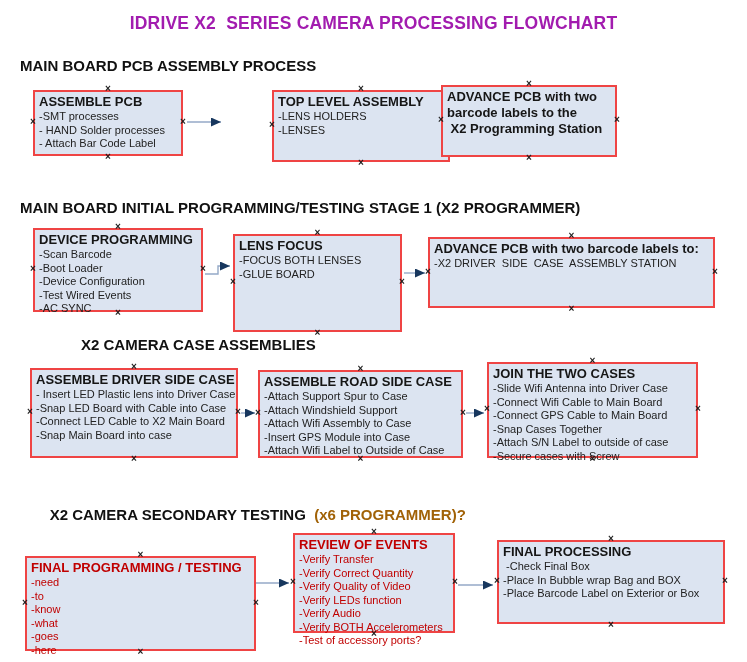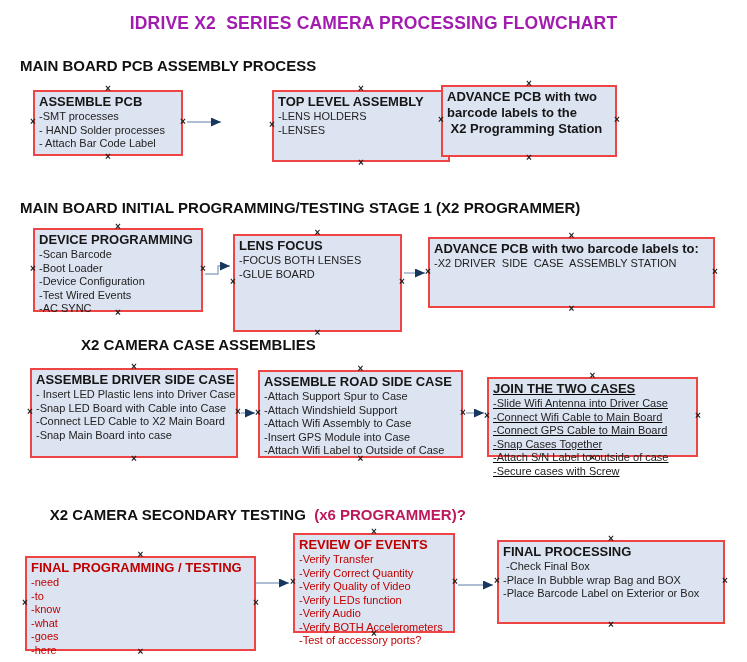--- a/index.html
+++ b/index.html
@@ -2,42 +2,42 @@
 <html><head>
 <meta charset="utf-8">
 <style>
   html,body{margin:0;padding:0;background:#ffffff;font-family:"Liberation Sans",sans-serif;}
   .canvas{position:relative;width:747px;height:662px;background:#ffffff;overflow:hidden;}
 
   .title{position:absolute;top:13px;left:0;width:100%;text-align:center;
          font-size:17.5px;font-weight:bold;color:#a21caf;white-space:pre;letter-spacing:.2px;}
 
   .sec{position:absolute;font-size:15px;font-weight:bold;color:#111;white-space:pre;}
-  .sec .red-part{color:#be185d;}
+  .sec .red-part{color:#a16207;}
   .sec1{left:20px;top:57px;}
   .sec2{left:20px;top:199px;}
   .sec3{left:33px;top:336px;margin-left:48px;}
   .sec4{left:33px;top:489px;}
 
   .box{position:absolute;background:#dce4f1;border:2px solid #ef4444;
        padding:2px 4px;box-sizing:border-box;overflow:visible;}
   .box-title{font-size:13px;font-weight:bold;color:#161616;line-height:16px;white-space:pre;}
   .box-item{font-size:11px;color:#222;line-height:13.5px;white-space:pre;}
   .red .box-title,.red .box-item{color:#c00000;}
 
   
   .b11{left:33px;top:90px;width:150px;height:66px;}
   .b12{left:224px;top:90px;width:178px;height:72px;margin-left:48px;}
   .b13{left:441px;top:85px;width:176px;height:72px;}
   .b21{left:33px;top:228px;width:170px;height:84px;}
   .b22{left:233px;top:234px;width:169px;height:98px;}
   .b23{left:428px;top:237px;width:287px;height:71px;}
   .b31{left:30px;top:368px;width:208px;height:90px;}
   .b32{left:258px;top:370px;width:205px;height:88px;}
-  .b33{left:487px;top:377px;width:211px;height:80px;text-decoration:underline;}
+  .b33{left:487px;top:362px;width:211px;height:96px;}
   .b41{left:25px;top:556px;width:231px;height:95px;}
   .b42{left:293px;top:533px;width:162px;height:100px;}
   .b43{left:497px;top:540px;width:228px;height:84px;}
 
   
   .handle{position:absolute;width:8px;height:8px;color:#1c1c1c;font-size:10px;
           line-height:8px;text-align:center;font-weight:bold;pointer-events:none;}
   .handle::before{content:"\00D7";}
   .h-t{top:-7px;left:50%;margin-left:-4px;}
   .h-b{bottom:-7px;left:50%;margin-left:-4px;}

